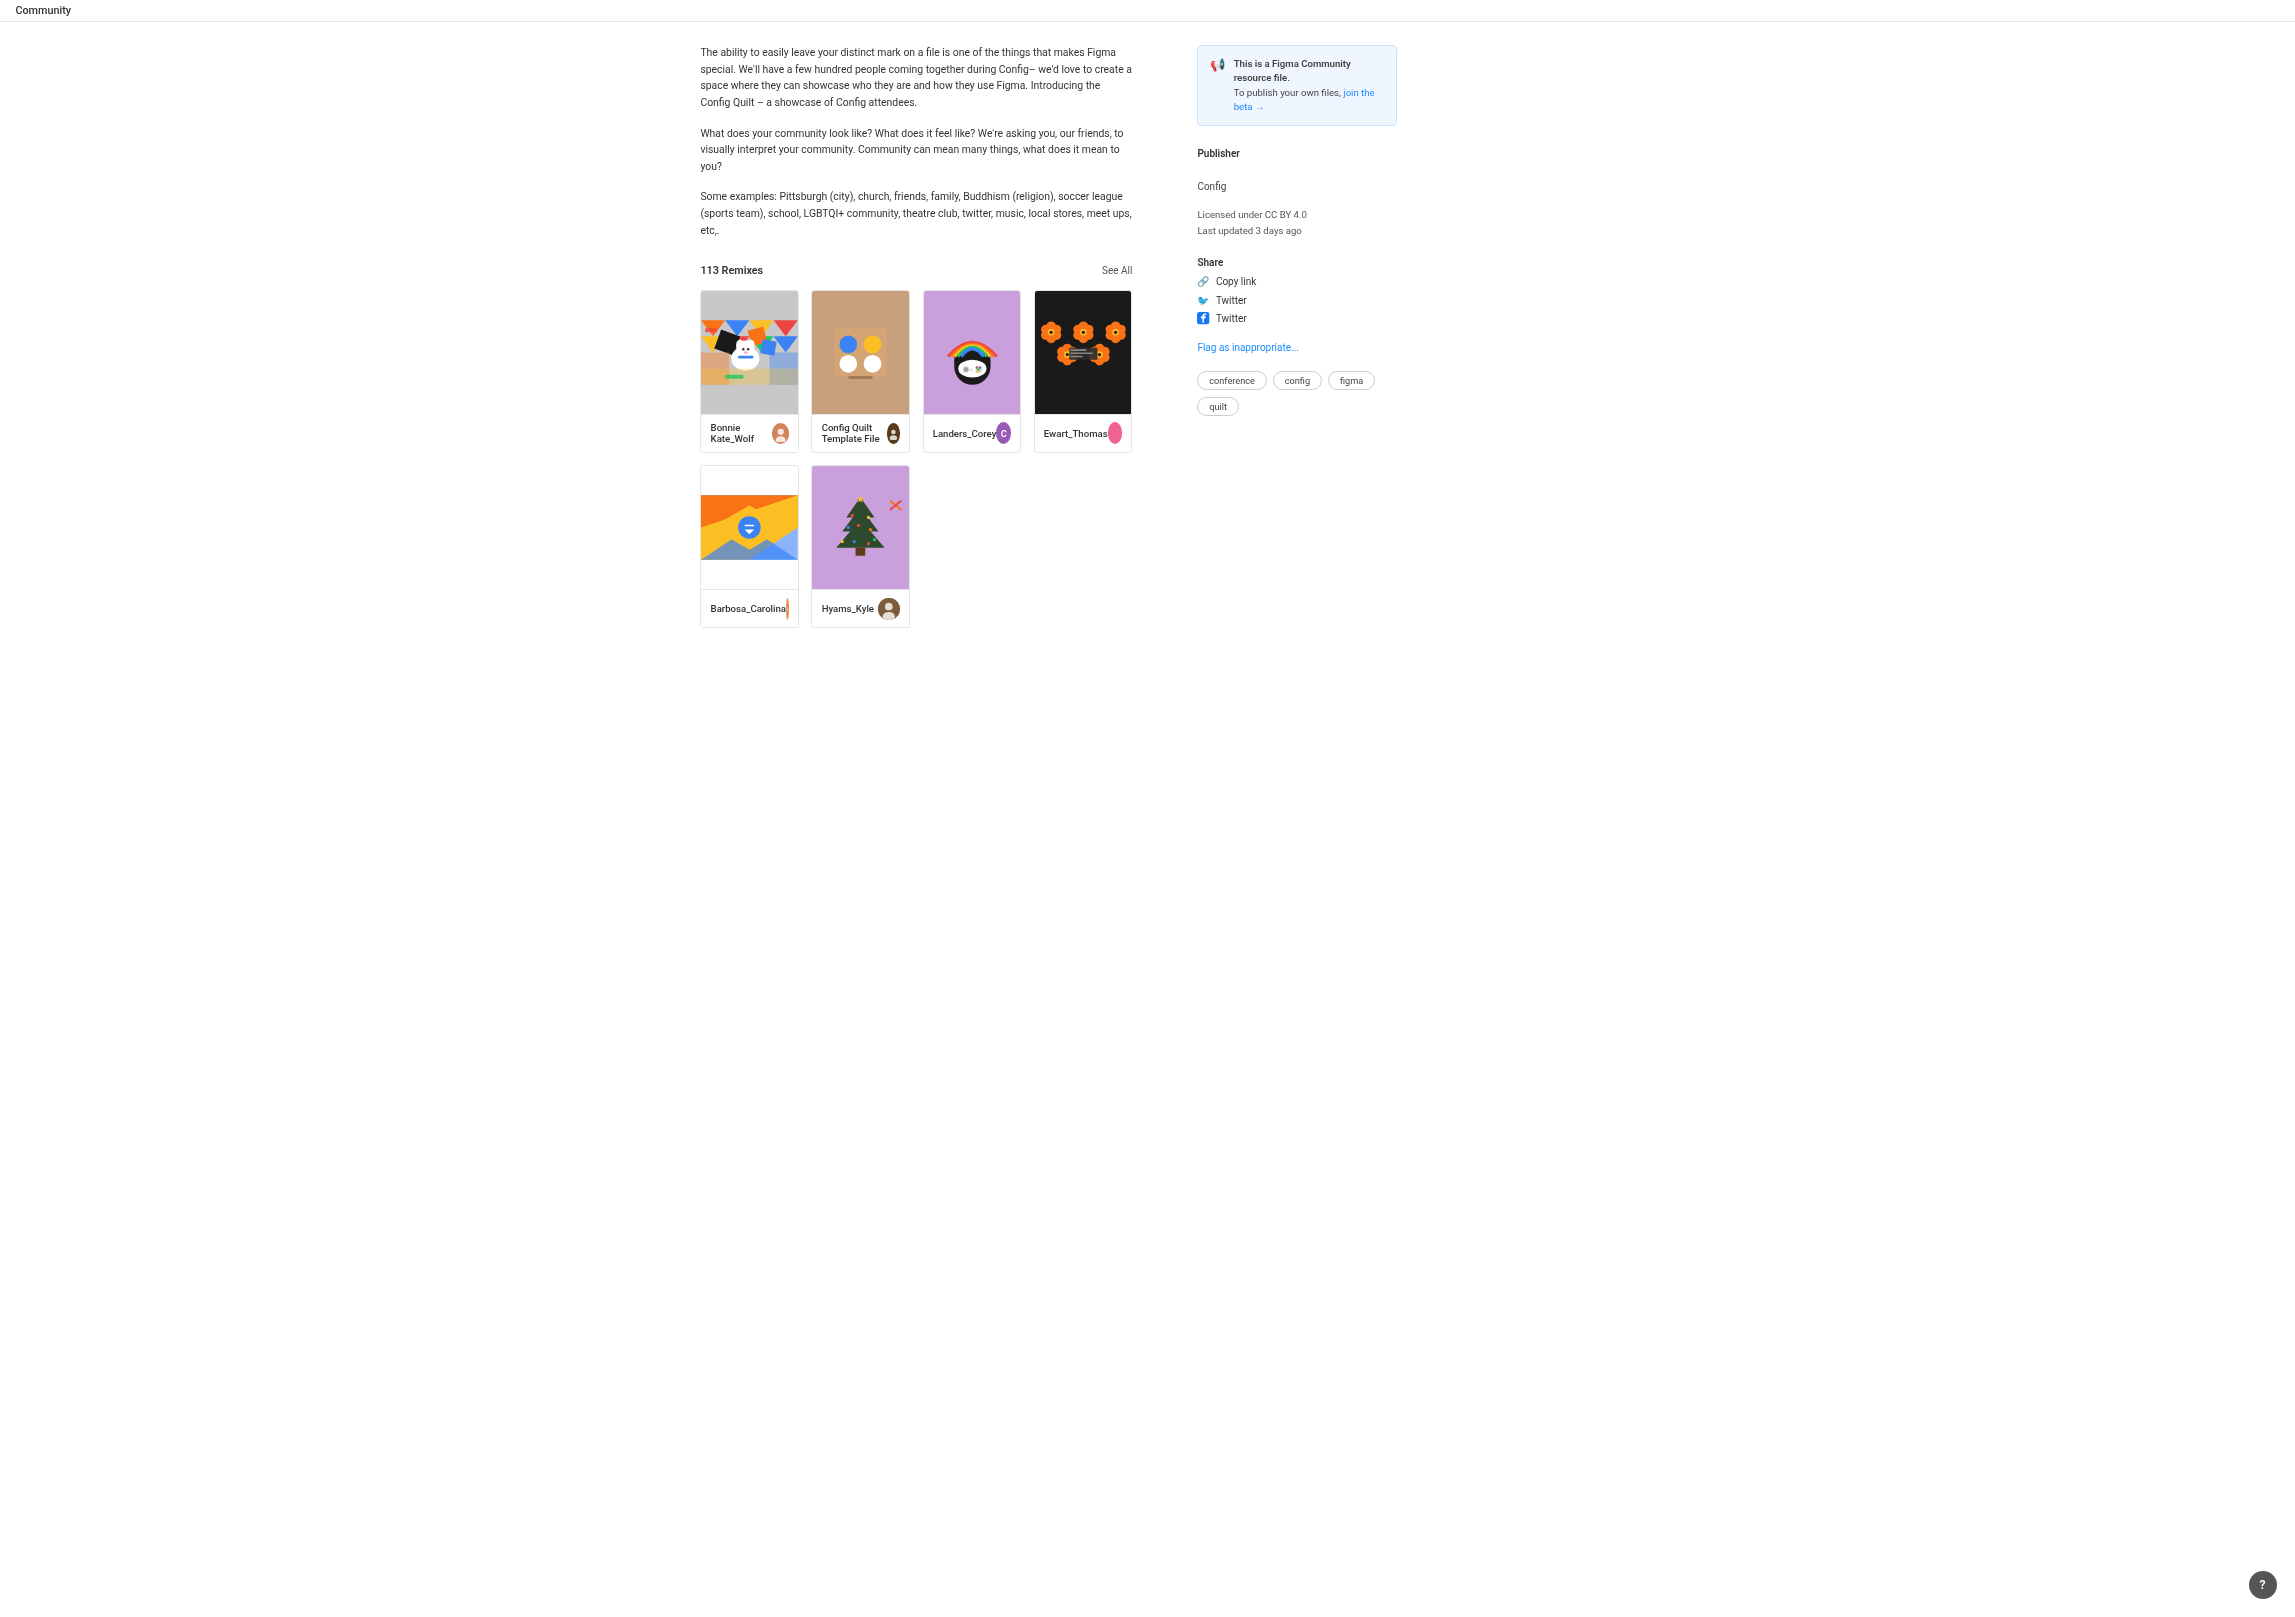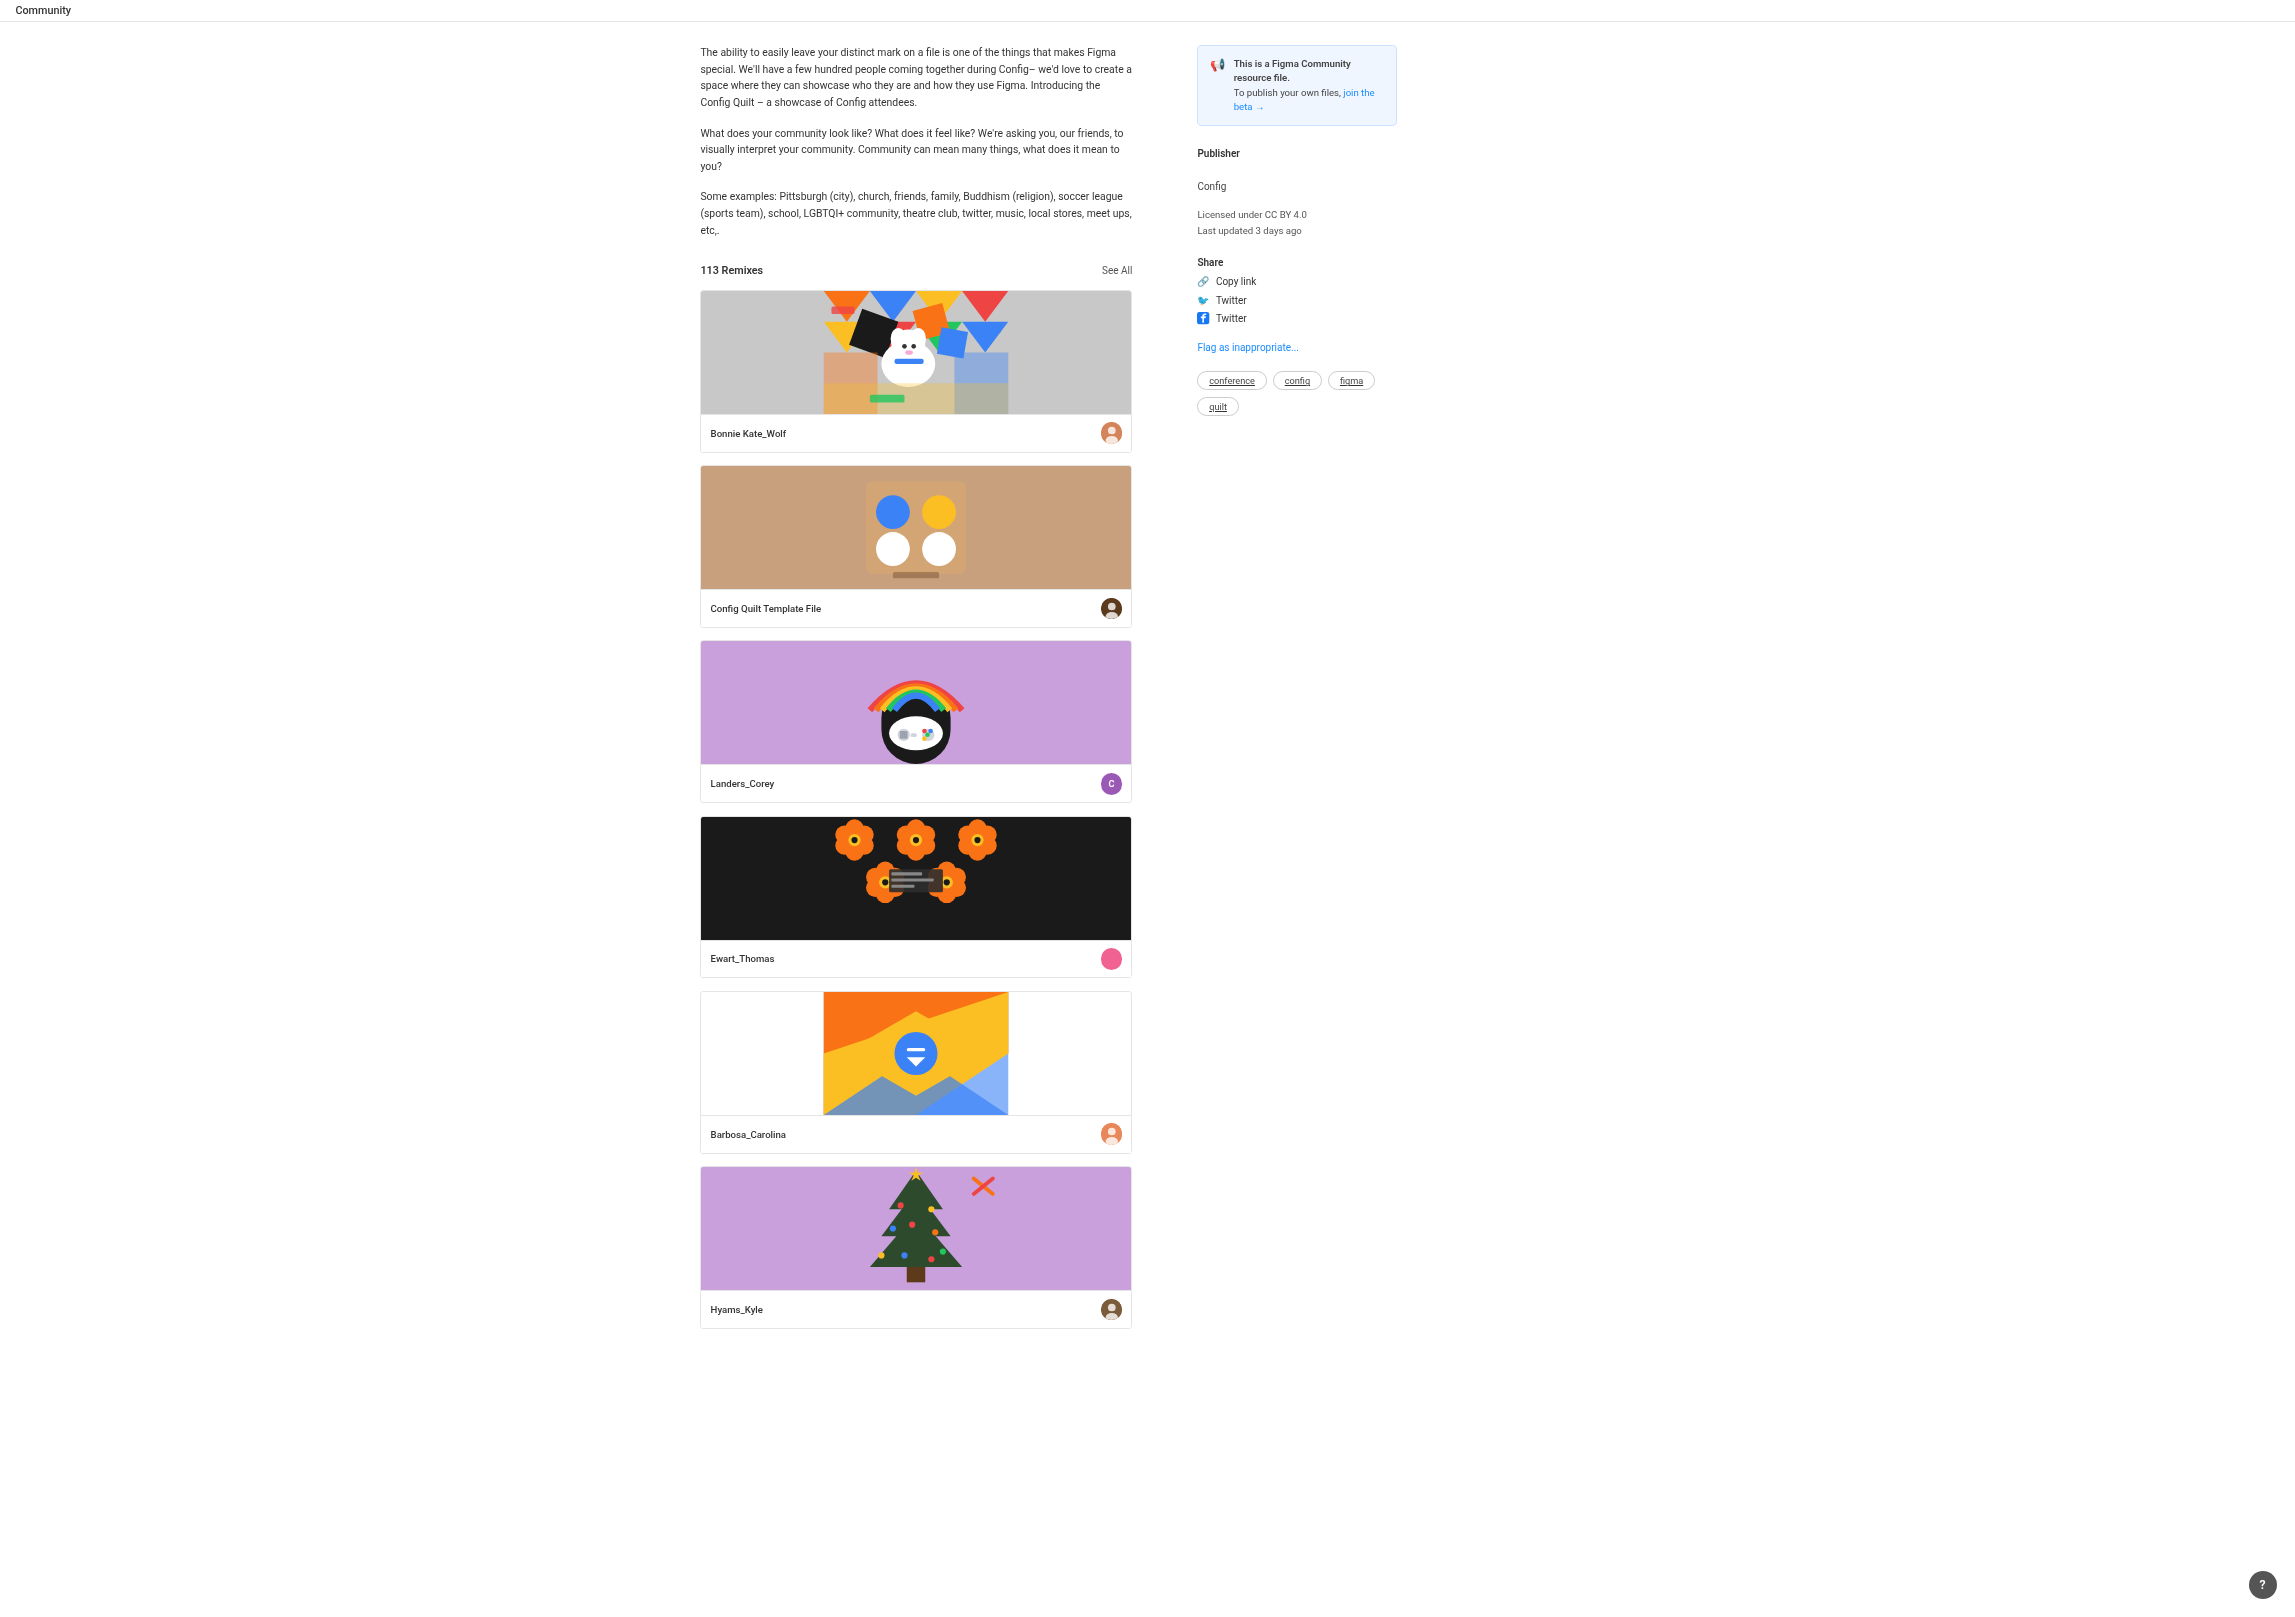--- a/index.html
+++ b/index.html
@@ -63,21 +63,21 @@
       font-size: 10px;
       color: #555;
       cursor: pointer;
       text-decoration: none;
       margin-left: 20px;
     }
 
     
     .remixes-grid {
       display: grid;
-      grid-template-columns: 1fr;
+      grid-template-columns: 1fr 1fr 1fr 1fr;
       gap: 12.3px;
     }
 
     .remix-card {
       border: 0.8px solid #e5e5e5;
       border-radius: 3.1px;
       overflow: hidden;
       cursor: pointer;
     }
 
@@ -207,21 +207,20 @@
       text-decoration: none;
       display: block;
       margin-bottom: 18.5px;
     }
 
     
     .tags-container {
       display: flex;
       flex-wrap: wrap;
       gap: 6.2px;
-      text-decoration: underline;
     }
     .tag {
       border: 0.8px solid #ccc;
       border-radius: 15.4px;
       padding: 3.1px 10.8px;
       font-size: 9.2px;
       color: #444;
       cursor: pointer;
     }
 

